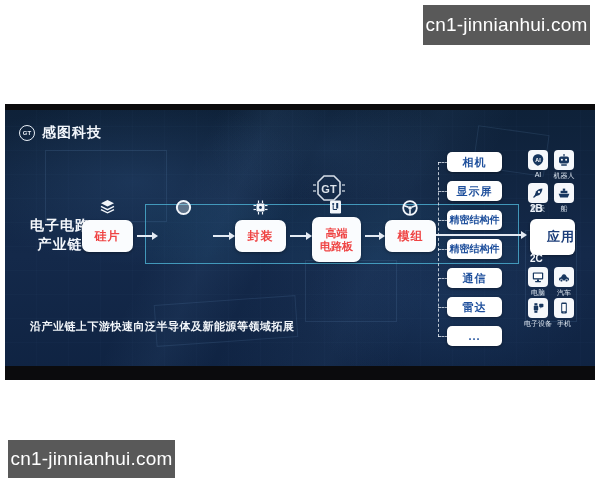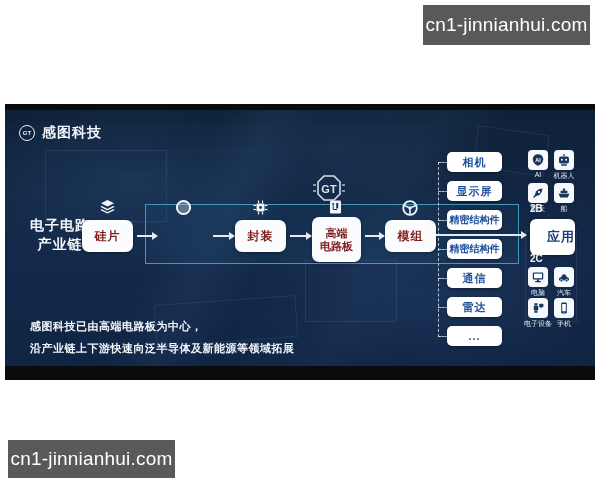--- a/index.html
+++ b/index.html
@@ -63,21 +63,21 @@
   .group-rect{
     position:absolute;left:140px;top:100px;width:372px;height:58px;
     border:1px solid rgba(74,170,205,.85);
     background:rgba(42,125,165,.08);
   }
 
   
   .chain-box{
     position:absolute;top:116px;width:51px;height:32px;background:#fafcfe;border-radius:7px;
     display:flex;flex-direction:column;align-items:center;justify-content:center;
-    color:#7f1d1d;font-size:12px;font-weight:bold;letter-spacing:1px;line-height:13px;
+    color:#ef4444;font-size:12px;font-weight:bold;letter-spacing:1px;line-height:13px;
     box-shadow:0 1px 3px rgba(0,0,0,.35);
   }
   .cb-1{left:77px;} .cb-2{left:153px;} .cb-3{left:230px;}
   .cb-4{left:307px;top:113px;width:49px;height:45px;font-size:11px;letter-spacing:0;}
   .cb-5{left:380px;}
   .chain-icon{position:absolute;top:95px;}
   .ci-1{left:93px;} .ci-2{left:170px;} .ci-3{left:247px;} .ci-4{left:323px;} .ci-5{left:396px;}
 
   
   .harrow{position:absolute;top:131px;height:2px;background:#e4ebf4;}
@@ -359,20 +359,19 @@
     <svg width="14" height="14" viewBox="0 0 14 14">
       <rect x="4.2" y="1.6" width="5.6" height="10.8" rx="1.2" fill="#17365e"></rect>
       <rect x="5.2" y="3" width="3.6" height="7.2" fill="#ffffff"></rect>
       <circle cx="7" cy="11" r=".6" fill="#ffffff"></circle>
     </svg>
   </div>
   <div class="tile-label l-dev">电子设备</div>
   <div class="tile-label l-phone">手机</div>
 
   <div class="caption">
-    <div>感图科技已由高端电路板为中心，</div>
     <div>沿产业链上下游快速向泛半导体及新能源等领域拓展</div>
   </div>
 </div>
 
 <div class="wm wm-bottom">
   <span>cn1-jinnianhui.com</span>
 </div>
 
 </body></html>

